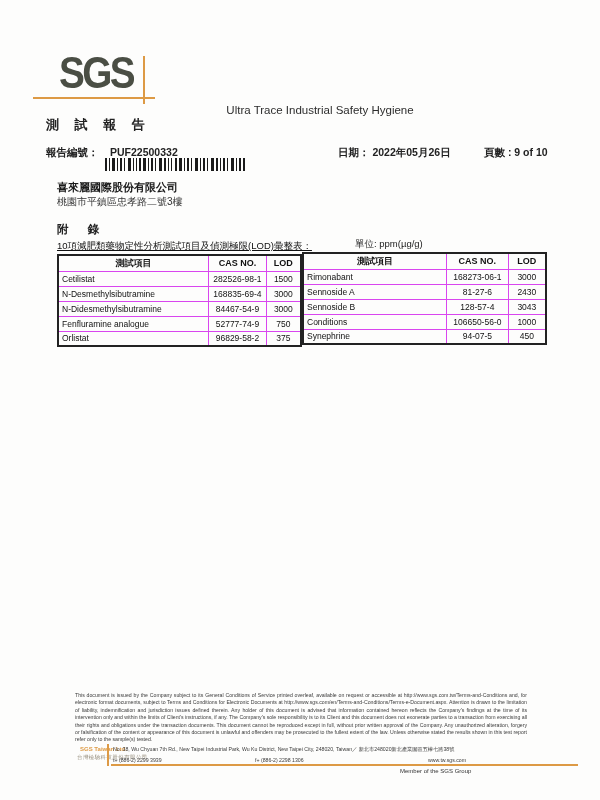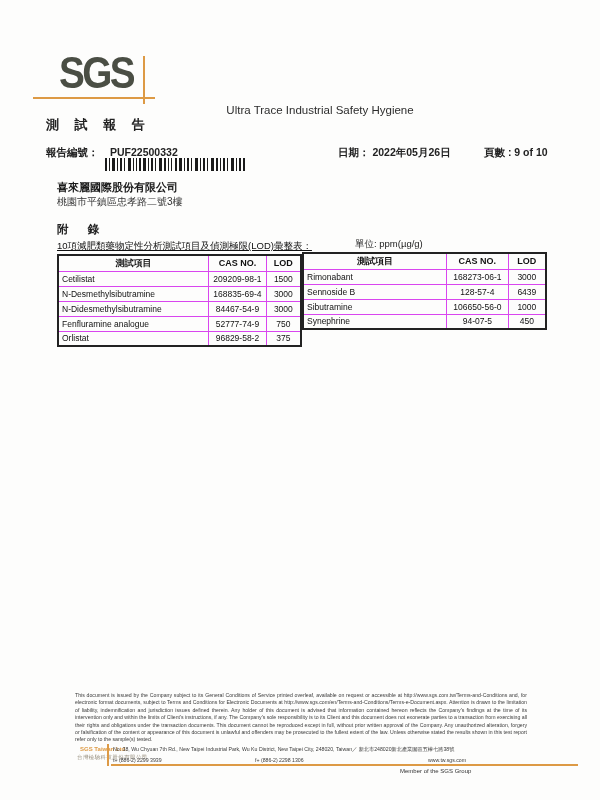--- a/index.html
+++ b/index.html
@@ -147,21 +147,21 @@
       <thead>
           <tr>
             <th>測試項目</th>
             <th>CAS NO.</th>
             <th>LOD</th>
           </tr>
         </thead>
       <tbody>
           <tr>
             <td class="c-name">Cetilistat</td>
-            <td class="c-cas">209209-98-1</td>
+            <td class="c-cas">282526-98-1</td>
             <td class="c-lod">1500</td>
           </tr>
           <tr>
             <td class="c-name">N-Desmethylsibutramine</td>
             <td class="c-cas">168835-69-4</td>
             <td class="c-lod">3000</td>
           </tr>
           <tr>
             <td class="c-name">N-Didesmethylsibutramine</td>
             <td class="c-cas">84467-54-9</td>
@@ -192,26 +192,31 @@
             <th>LOD</th>
           </tr>
         </thead>
       <tbody>
           <tr>
             <td class="c-name">Rimonabant</td>
             <td class="c-cas">168273-06-1</td>
             <td class="c-lod">3000</td>
           </tr>
           <tr>
+            <td class="c-name">Sennoside A</td>
+            <td class="c-cas">81-27-6</td>
+            <td class="c-lod">2430</td>
+          </tr>
+          <tr>
             <td class="c-name">Sennoside B</td>
             <td class="c-cas">128-57-4</td>
-            <td class="c-lod">6439</td>
-          </tr>
-          <tr>
-            <td class="c-name">Sibutramine</td>
+            <td class="c-lod">3043</td>
+          </tr>
+          <tr>
+            <td class="c-name">Conditions</td>
             <td class="c-cas">106650-56-0</td>
             <td class="c-lod">1000</td>
           </tr>
           <tr>
             <td class="c-name">Synephrine</td>
             <td class="c-cas">94-07-5</td>
             <td class="c-lod">450</td>
           </tr>
         </tbody>
     </table>

